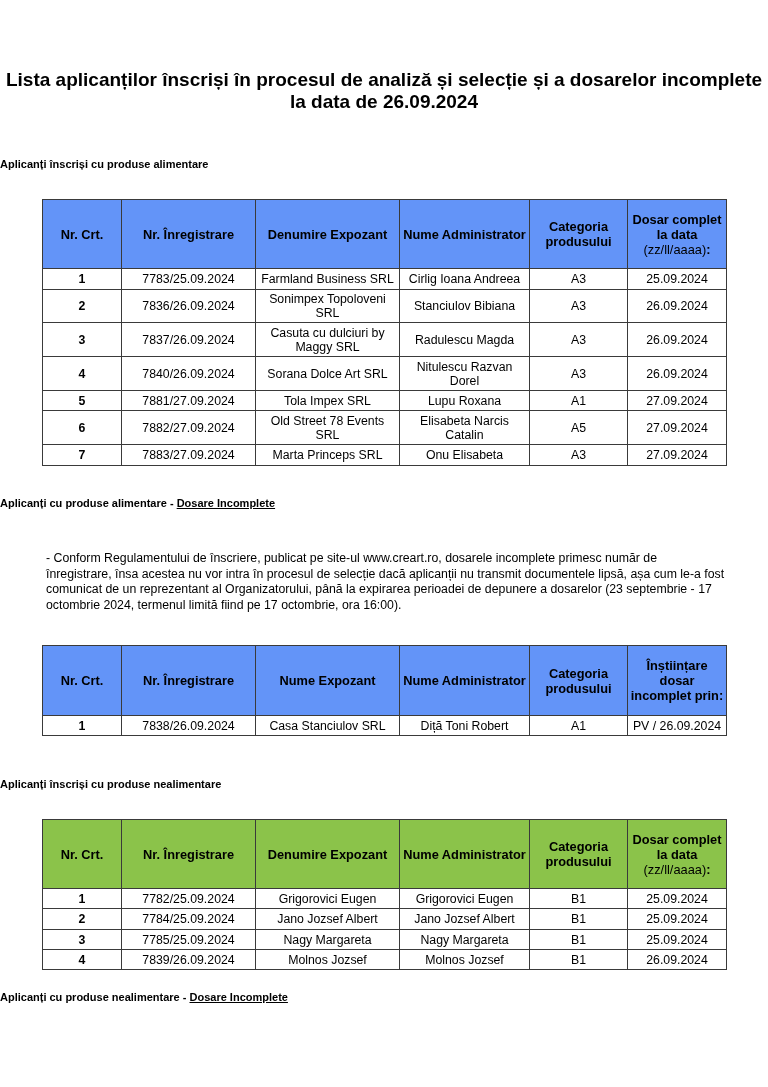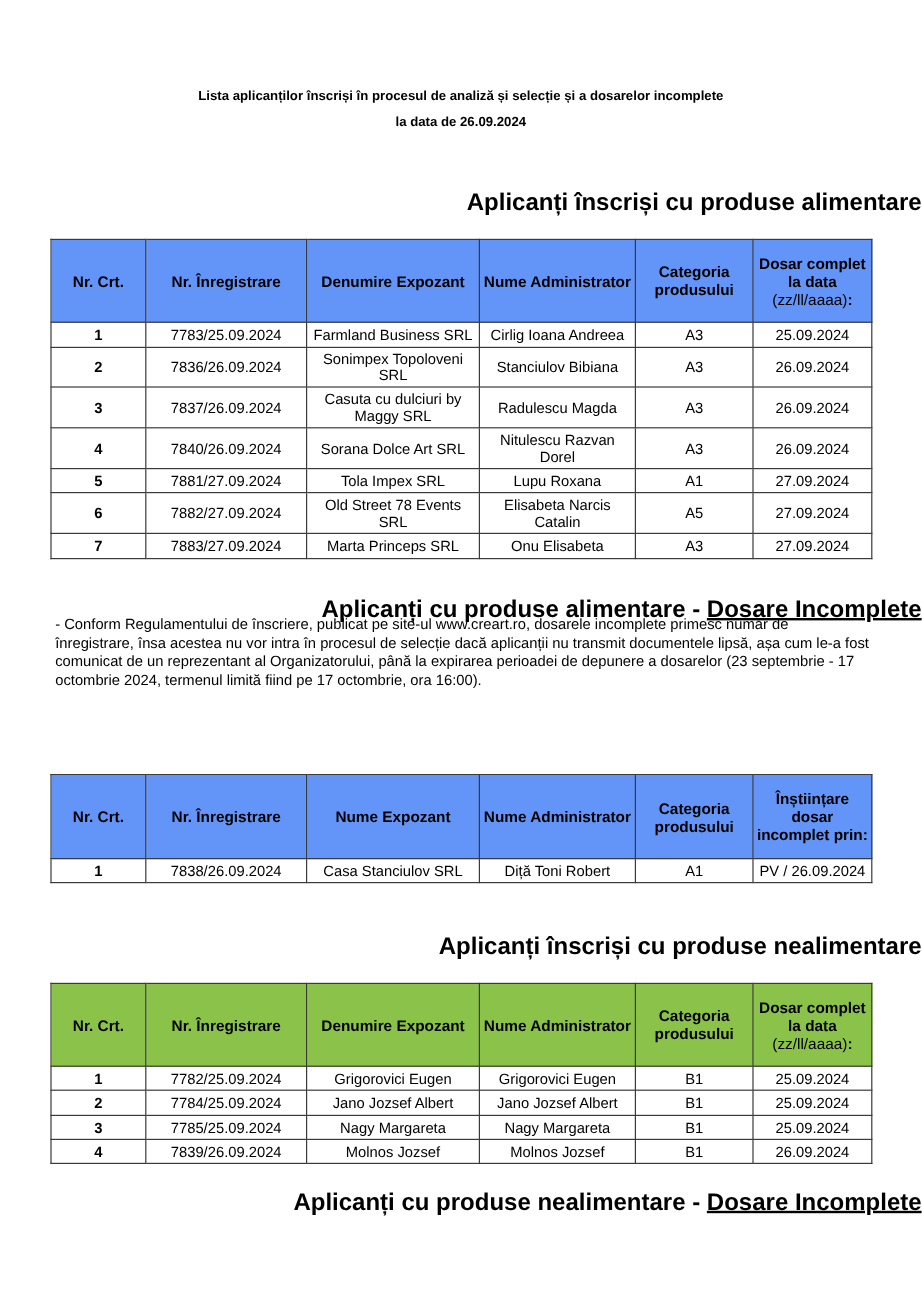--- a/index.html
+++ b/index.html
@@ -2,25 +2,25 @@
 <html><head>
 <meta charset="utf-8">
 <style>
   html, body { margin: 0; padding: 0; background: #ffffff; }
   body {
     width: 768px; height: 1087px; position: relative; overflow: hidden;
     font-family: "Liberation Sans", "DejaVu Sans", sans-serif; color: #000;
   }
   .title {
     position: absolute; left: 0; width: 768px; text-align: center;
-    font-weight: bold; font-size: 11px; line-height: 22px;
+    font-weight: bold; font-size: 19px; line-height: 22px;
   }
   .section-title {
-    position: absolute; left: 0; width: 768px; text-align: right;
-    font-weight: bold; font-size: 20px;
+    position: absolute; left: 0; width: 768px; text-align: left;
+    font-weight: bold; font-size: 11px;
   }
   .section-title .u { text-decoration: underline; }
   .note {
     position: absolute; left: 46px; width: 680px; font-size: 12.3px; line-height: 15.5px;
   }
   .note p { margin: 0 0 5px 0; }
   table {
     position: absolute; left: 42px; width: 684px; border-collapse: collapse;
     table-layout: fixed; font-size: 12.3px;
   }
@@ -123,21 +123,21 @@
         <td>A3</td>
         <td>27.09.2024</td>
       </tr>
     </tbody>
 </table>
 
 <div class="section-title" style="top:497px;">
   <span>Aplicanți cu produse alimentare - </span><span class="u">Dosare Incomplete</span>
 </div>
 
-<div class="note" style="top:513px;">
+<div class="note" style="top:551px;">
   <p>- Conform Regulamentului de înscriere, publicat pe site-ul www.creart.ro, dosarele incomplete primesc număr de înregistrare, însa acestea nu vor intra în procesul de selecție dacă aplicanții nu transmit documentele lipsă, așa cum le-a fost comunicat de un reprezentant al Organizatorului, până la expirarea perioadei de depunere a dosarelor (23 septembrie - 17 octombrie 2024, termenul limită fiind pe 17 octombrie, ora 16:00).</p>
 </div>
 
 <table class="blue" style="top:645px;">
   <colgroup>
     <col style="width:79px">
       <col style="width:134px">
       <col style="width:144px">
     <col style="width:130px">
       <col style="width:98px">

